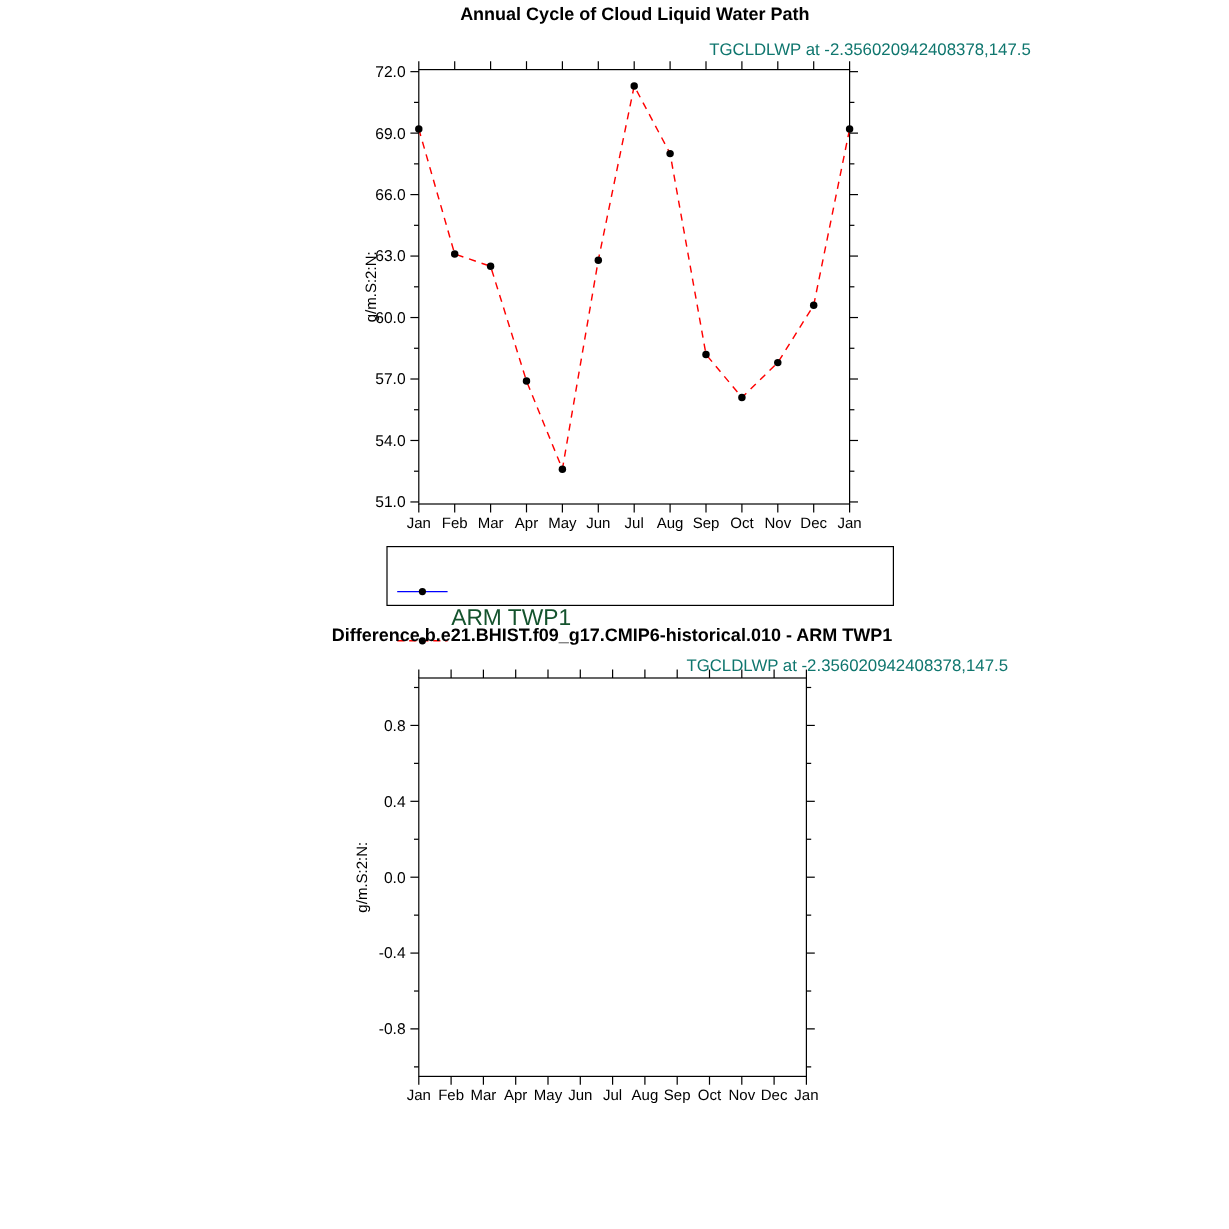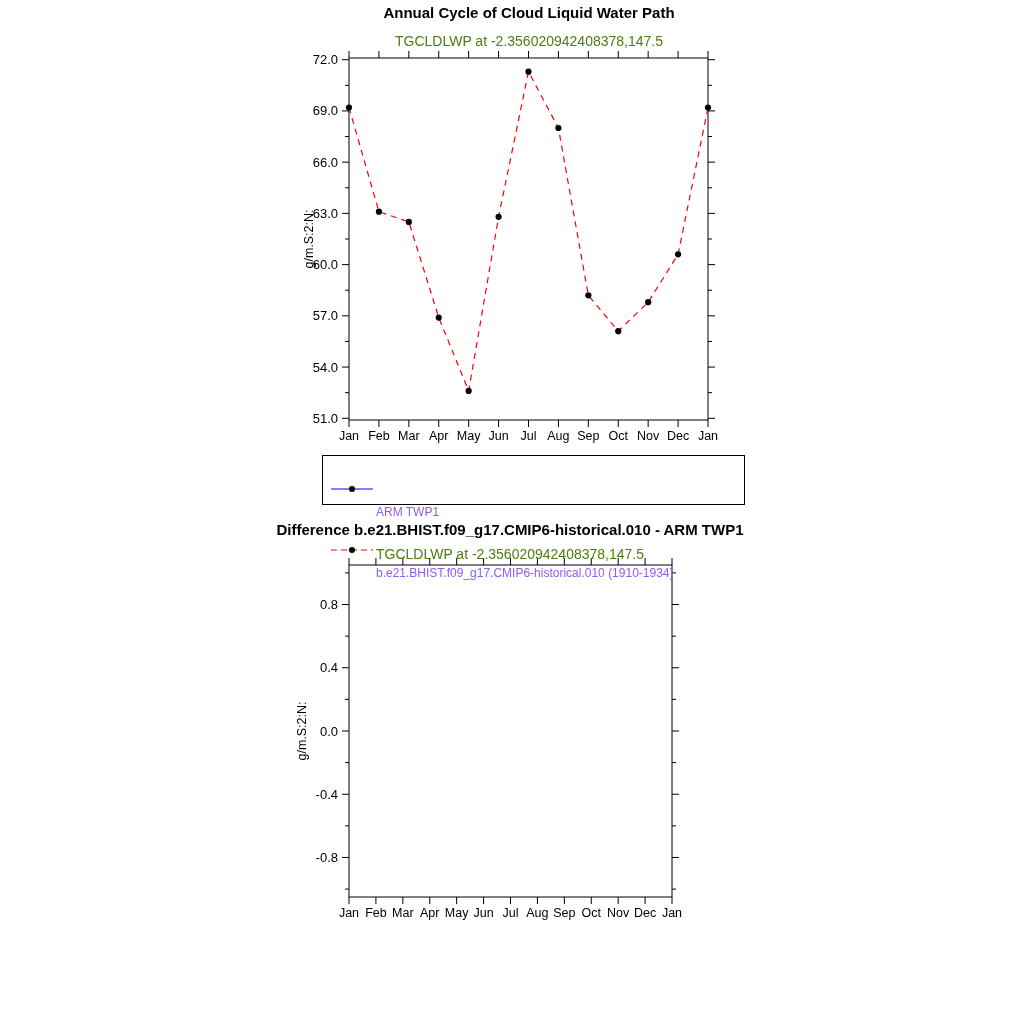--- a/index.html
+++ b/index.html
@@ -16,23 +16,23 @@
   .chart-title {
     position: absolute;
     text-align: center;
     font-weight: bold;
     font-size: 15px;
     color: #000;
     white-space: nowrap;
   }
   .chart-subtitle {
     position: absolute;
-    text-align: center;
+    text-align: right;
     font-size: 14px;
-    color: #4d7c0f;
+    color: #0f766e;
     white-space: nowrap;
   }
   .ylabel {
     position: absolute;
     font-size: 12.5px;
     color: #000;
     white-space: nowrap;
     transform: translate(-50%, -50%) rotate(-90deg);
   }
   .t1 { left: 199px; top: 4px;  width: 660px; }
@@ -47,21 +47,21 @@
     width: 423px; height: 50px;
     border: 1px solid #000;
     box-sizing: border-box;
     display: flex;
     flex-direction: column;
     justify-content: space-evenly;
     padding: 2px 6px;
     background: #fff;
   }
   .legend-row { display: flex; align-items: center; }
-  .legend-label { font-size: 12px; color: #8b5cf6; margin-left: 1px; margin-top: 47px; }
+  .legend-label { font-size: 19px; color: #14532d; margin-left: 1px; margin-top: 47px; }
   .tick-label  { font: 13px "Liberation Sans", sans-serif; fill: #000; }
   .month-label { font: 12.5px "Liberation Sans", sans-serif; fill: #000; }
 </style>
 </head>
 <body>
 
 <div class="page">
 
   <div class="chart-title t1">Annual Cycle of Cloud Liquid Water Path</div>
   <div class="chart-subtitle s1">TGCLDLWP at -2.356020942408378,147.5</div>
@@ -235,21 +235,20 @@
         <line x1="2" y1="7" x2="44" y2="7" stroke-width="1.2" stroke="#0000ff"></line>
         <circle cx="23" cy="7" r="3" fill="#000000"></circle>
       </svg>
       <span class="legend-label">ARM TWP1</span>
     </div>
     <div class="legend-row">
       <svg class="legend-sample" width="46" height="14">
         <line x1="2" y1="7" x2="44" y2="7" stroke-width="1.2" stroke-dasharray="6,4" stroke="#ff0000"></line>
         <circle cx="23" cy="7" r="3" fill="#000000"></circle>
       </svg>
-      <span class="legend-label">b.e21.BHIST.f09_g17.CMIP6-historical.010 (1910-1934)</span>
     </div>
   </div>
 
   <div class="chart-title t2">Difference b.e21.BHIST.f09_g17.CMIP6-historical.010 - ARM TWP1</div>
   <div class="chart-subtitle s2">TGCLDLWP at -2.356020942408378,147.5</div>
   <div class="ylabel y2">g/m.S:2:N:</div>
 
 </div>
 
 </body></html>

